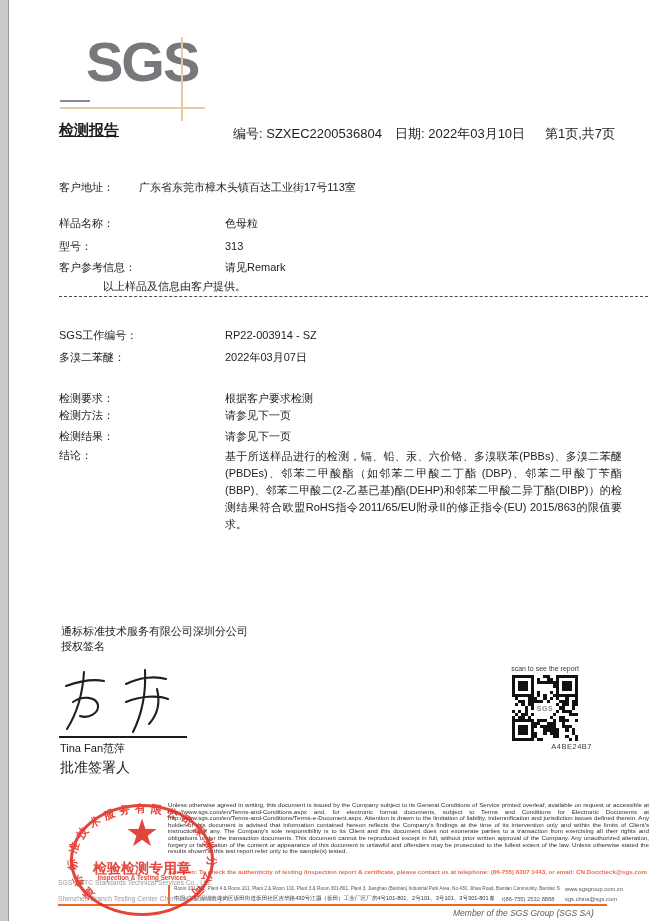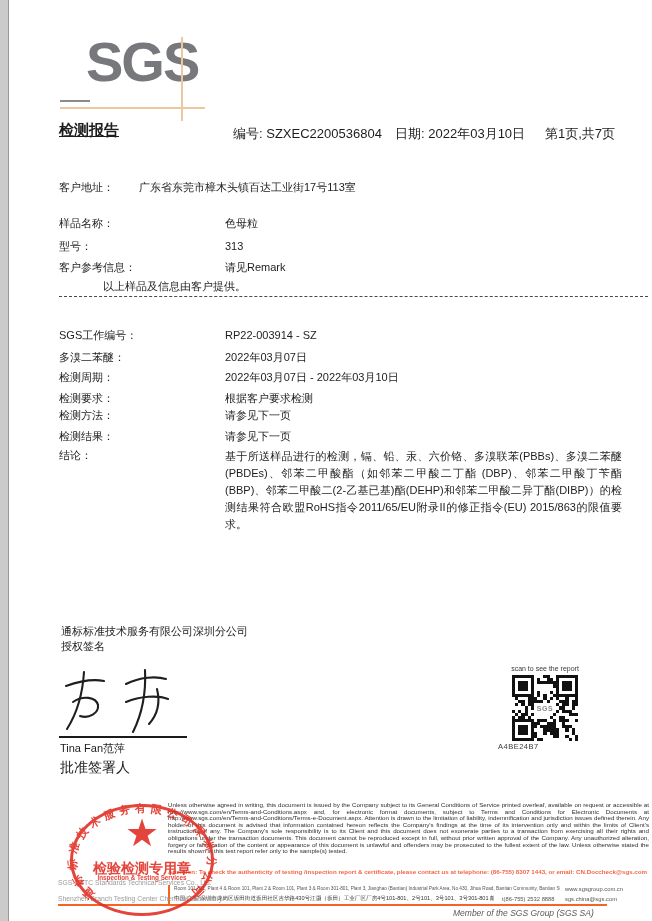--- a/index.html
+++ b/index.html
@@ -38,21 +38,21 @@
   .sig-line { position:absolute; left:59px; top:736px; width:128px; height:2px; background:#1a1a1a; }
   .sig-name { position:absolute; left:60px; top:741px; font-size:11px; }
   .sig-title { position:absolute; left:60px; top:759px; font-size:14px; }
 
   
   .qr-caption { position:absolute; left:498px; top:665px; width:94px; text-align:center; font-size:7px; color:#3a3a3a; }
   .qr-wrap { position:absolute; left:512px; top:675px; width:66px; height:66px; }
   .qr { display:grid; grid-template-columns:repeat(21,1fr); grid-template-rows:repeat(21,1fr); width:66px; height:66px; background:#fff; }
   .qr div.on { background:#111; }
   .qr-center { position:absolute; left:50%; top:50%; transform:translate(-50%,-50%); background:#fff; padding:0 1px; font-size:7px; font-weight:bold; color:#8a8a8a; letter-spacing:0.5px; }
-  .qr-code-text { position:absolute; left:498px; top:742px; width:94px; text-align:left; font-size:7.5px; color:#3a3a3a; letter-spacing:0.5px; }
+  .qr-code-text { position:absolute; left:498px; top:742px; width:94px; text-align:right; font-size:7.5px; color:#3a3a3a; letter-spacing:0.5px; }
 
   
   .company-en-1 { position:absolute; left:58px; top:879px; width:185px; font-size:6.8px; color:#9b9b9b; z-index:1; }
   .company-en-2 { position:absolute; left:58px; top:895px; width:185px; font-size:6.8px; color:#9b9b9b; z-index:1; }
   .disclaimer { position:absolute; left:168px; top:802px; width:481px; font-size:6.2px; line-height:6.6px; color:#2e2e2e; text-align:justify; }
   .attention { position:absolute; left:168px; top:869px; width:481px; font-size:6.2px; line-height:6.8px; color:#f26649; font-weight:bold; }
   .addr-bar { position:absolute; left:168px; top:885px; width:2px; height:20px; background:#f26522; }
   .addr-en { position:absolute; left:174px; top:886px; width:386px; font-size:4.7px; color:#555; white-space:nowrap; overflow:hidden; }
   .website { position:absolute; left:565px; top:886px; font-size:5.8px; color:#555; }
   .addr-cn { position:absolute; left:174px; top:895px; width:320px; font-size:5.6px; color:#333; white-space:nowrap; overflow:hidden; }
@@ -106,23 +106,20 @@
   </div>
   <div class="note" style="top:279px">以上样品及信息由客户提供。</div>
 
   <div class="dashed"></div>
 
   <div class="row" style="top:328px">
     <span class="lbl lblw166">SGS工作编号：</span><span>RP22-003914 - SZ</span>
   </div>
   <div class="row" style="top:350px">
     <span class="lbl lblw166">多溴二苯醚：</span><span>2022年03月07日</span>
-  </div>
-  <div class="row" style="top:370px">
-    <span class="lbl lblw166">检测周期：</span><span>2022年03月07日 - 2022年03月10日</span>
   </div>
   <div class="row" style="top:391px">
     <span class="lbl lblw166">检测要求：</span><span>根据客户要求检测</span>
   </div>
   <div class="row" style="top:408px">
     <span class="lbl lblw166">检测方法：</span><span>请参见下一页</span>
   </div>
   <div class="row" style="top:429px">
     <span class="lbl lblw166">检测结果：</span><span>请参见下一页</span>
   </div>

